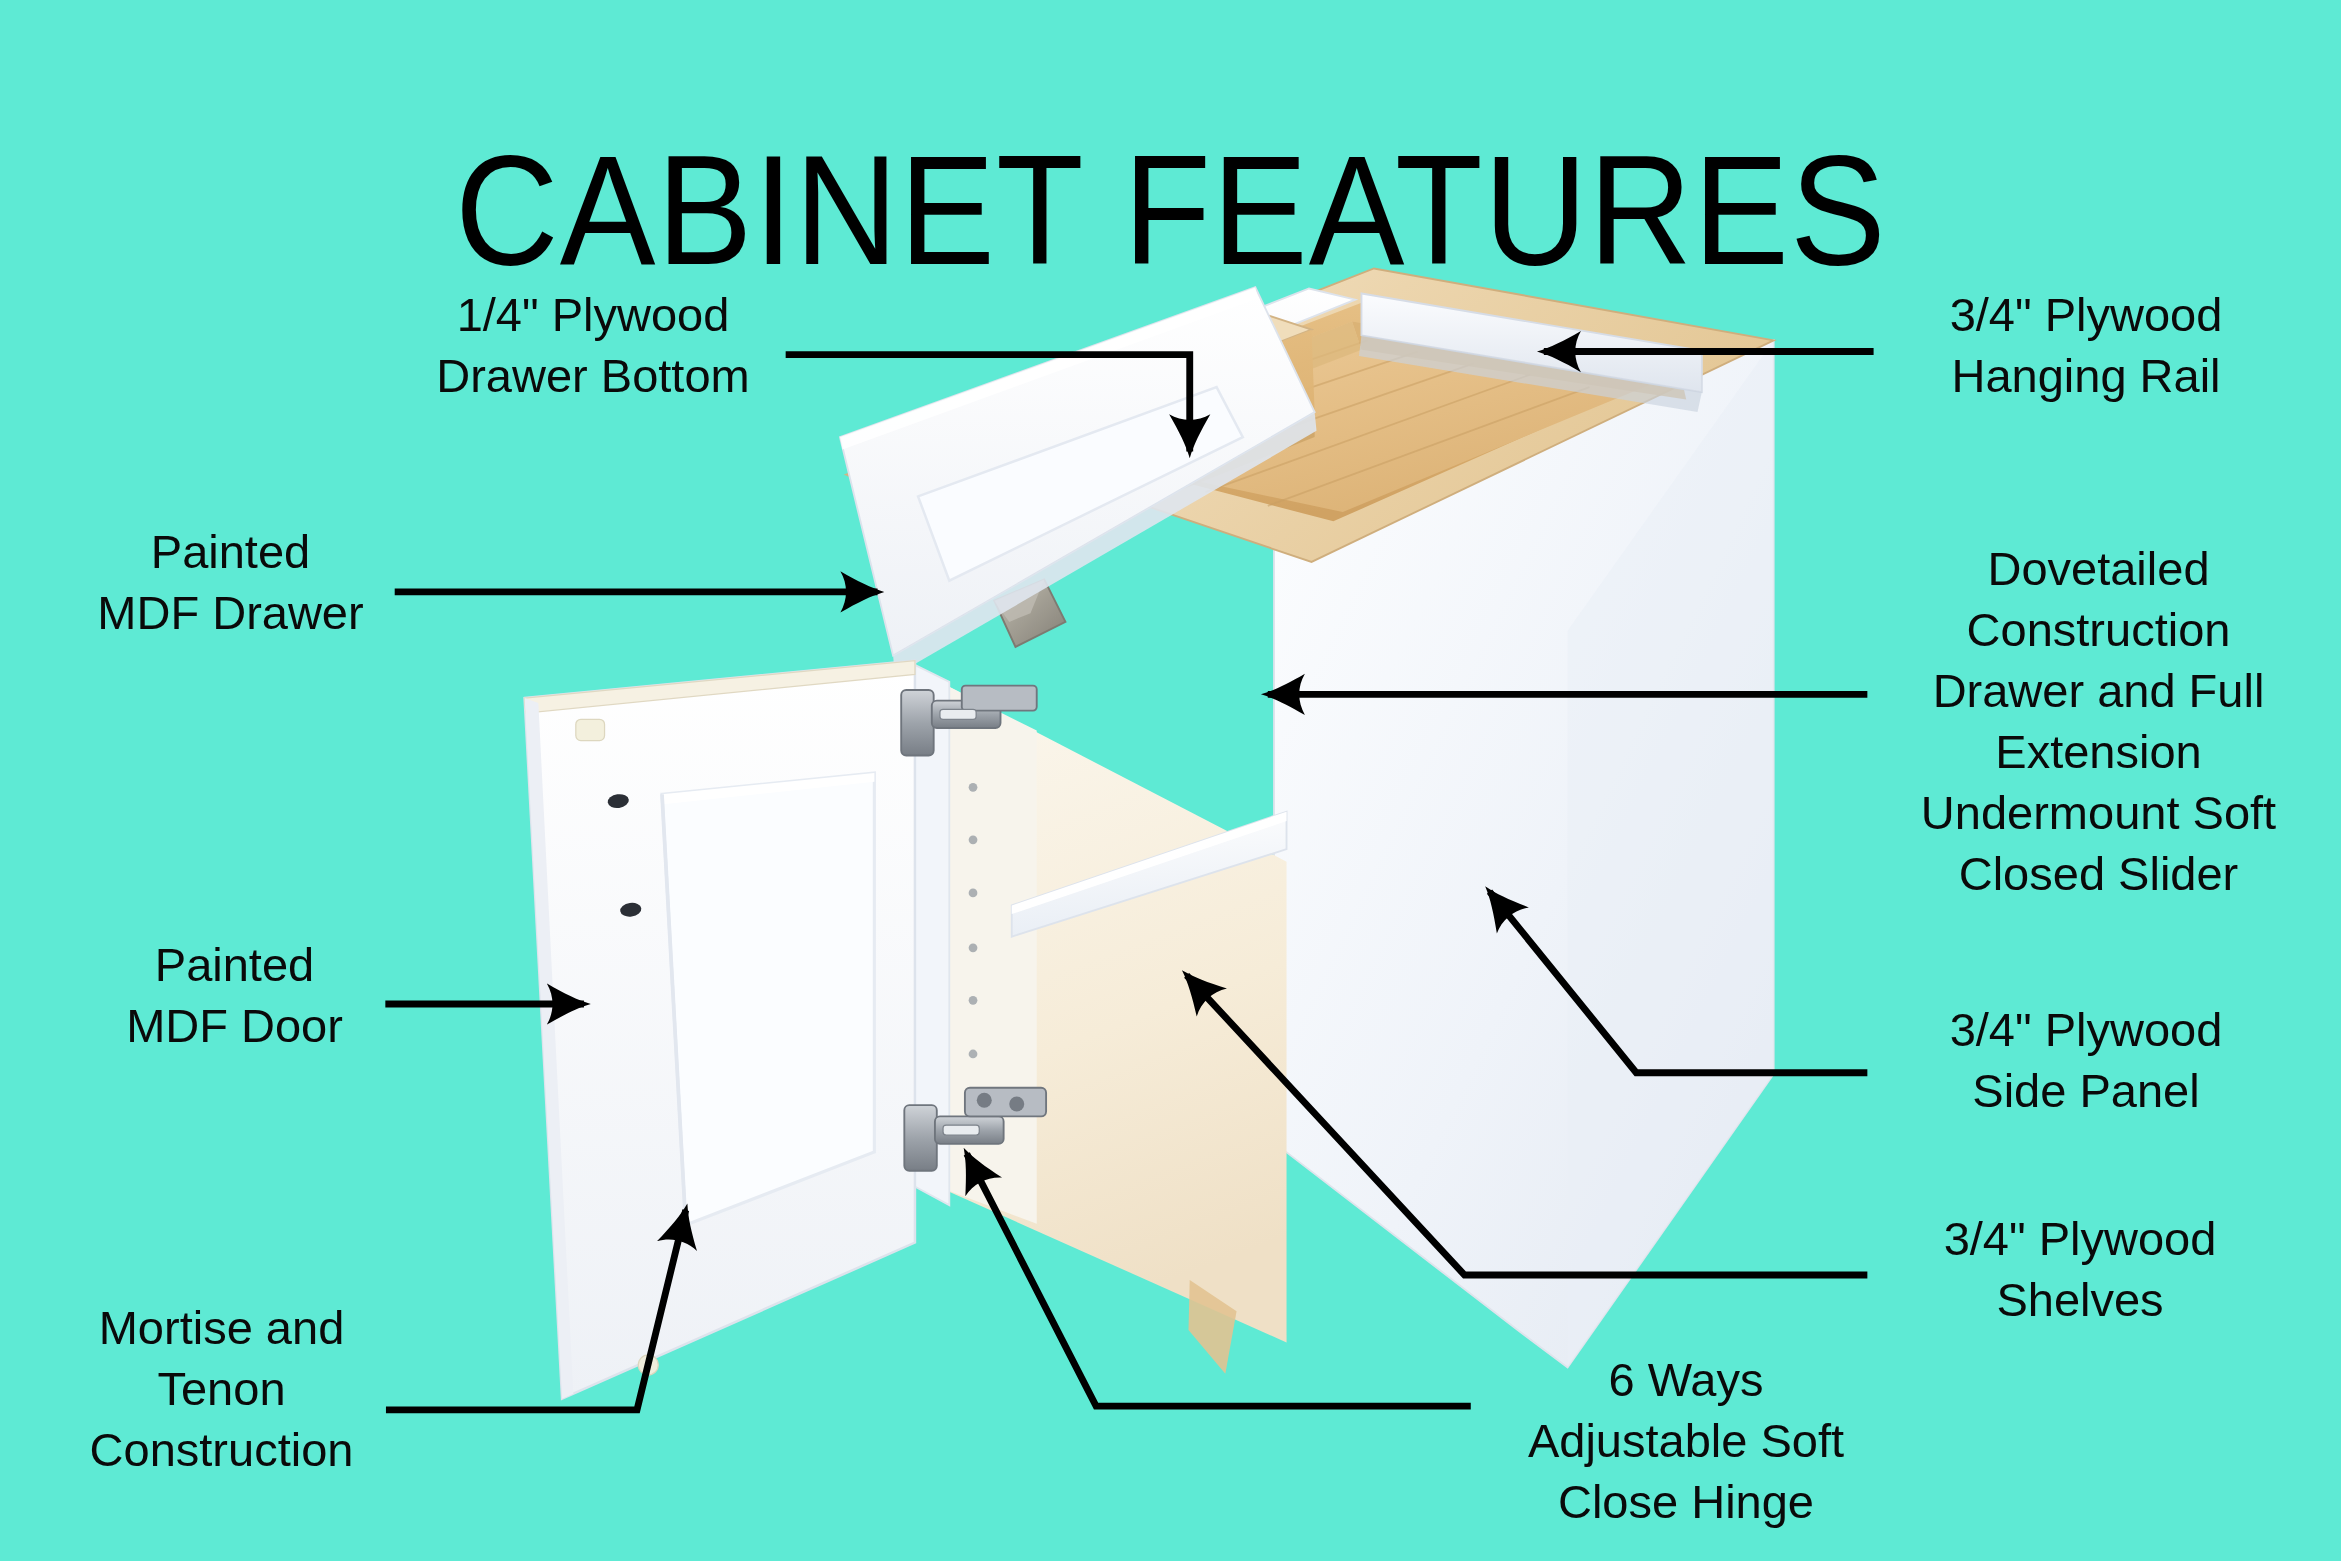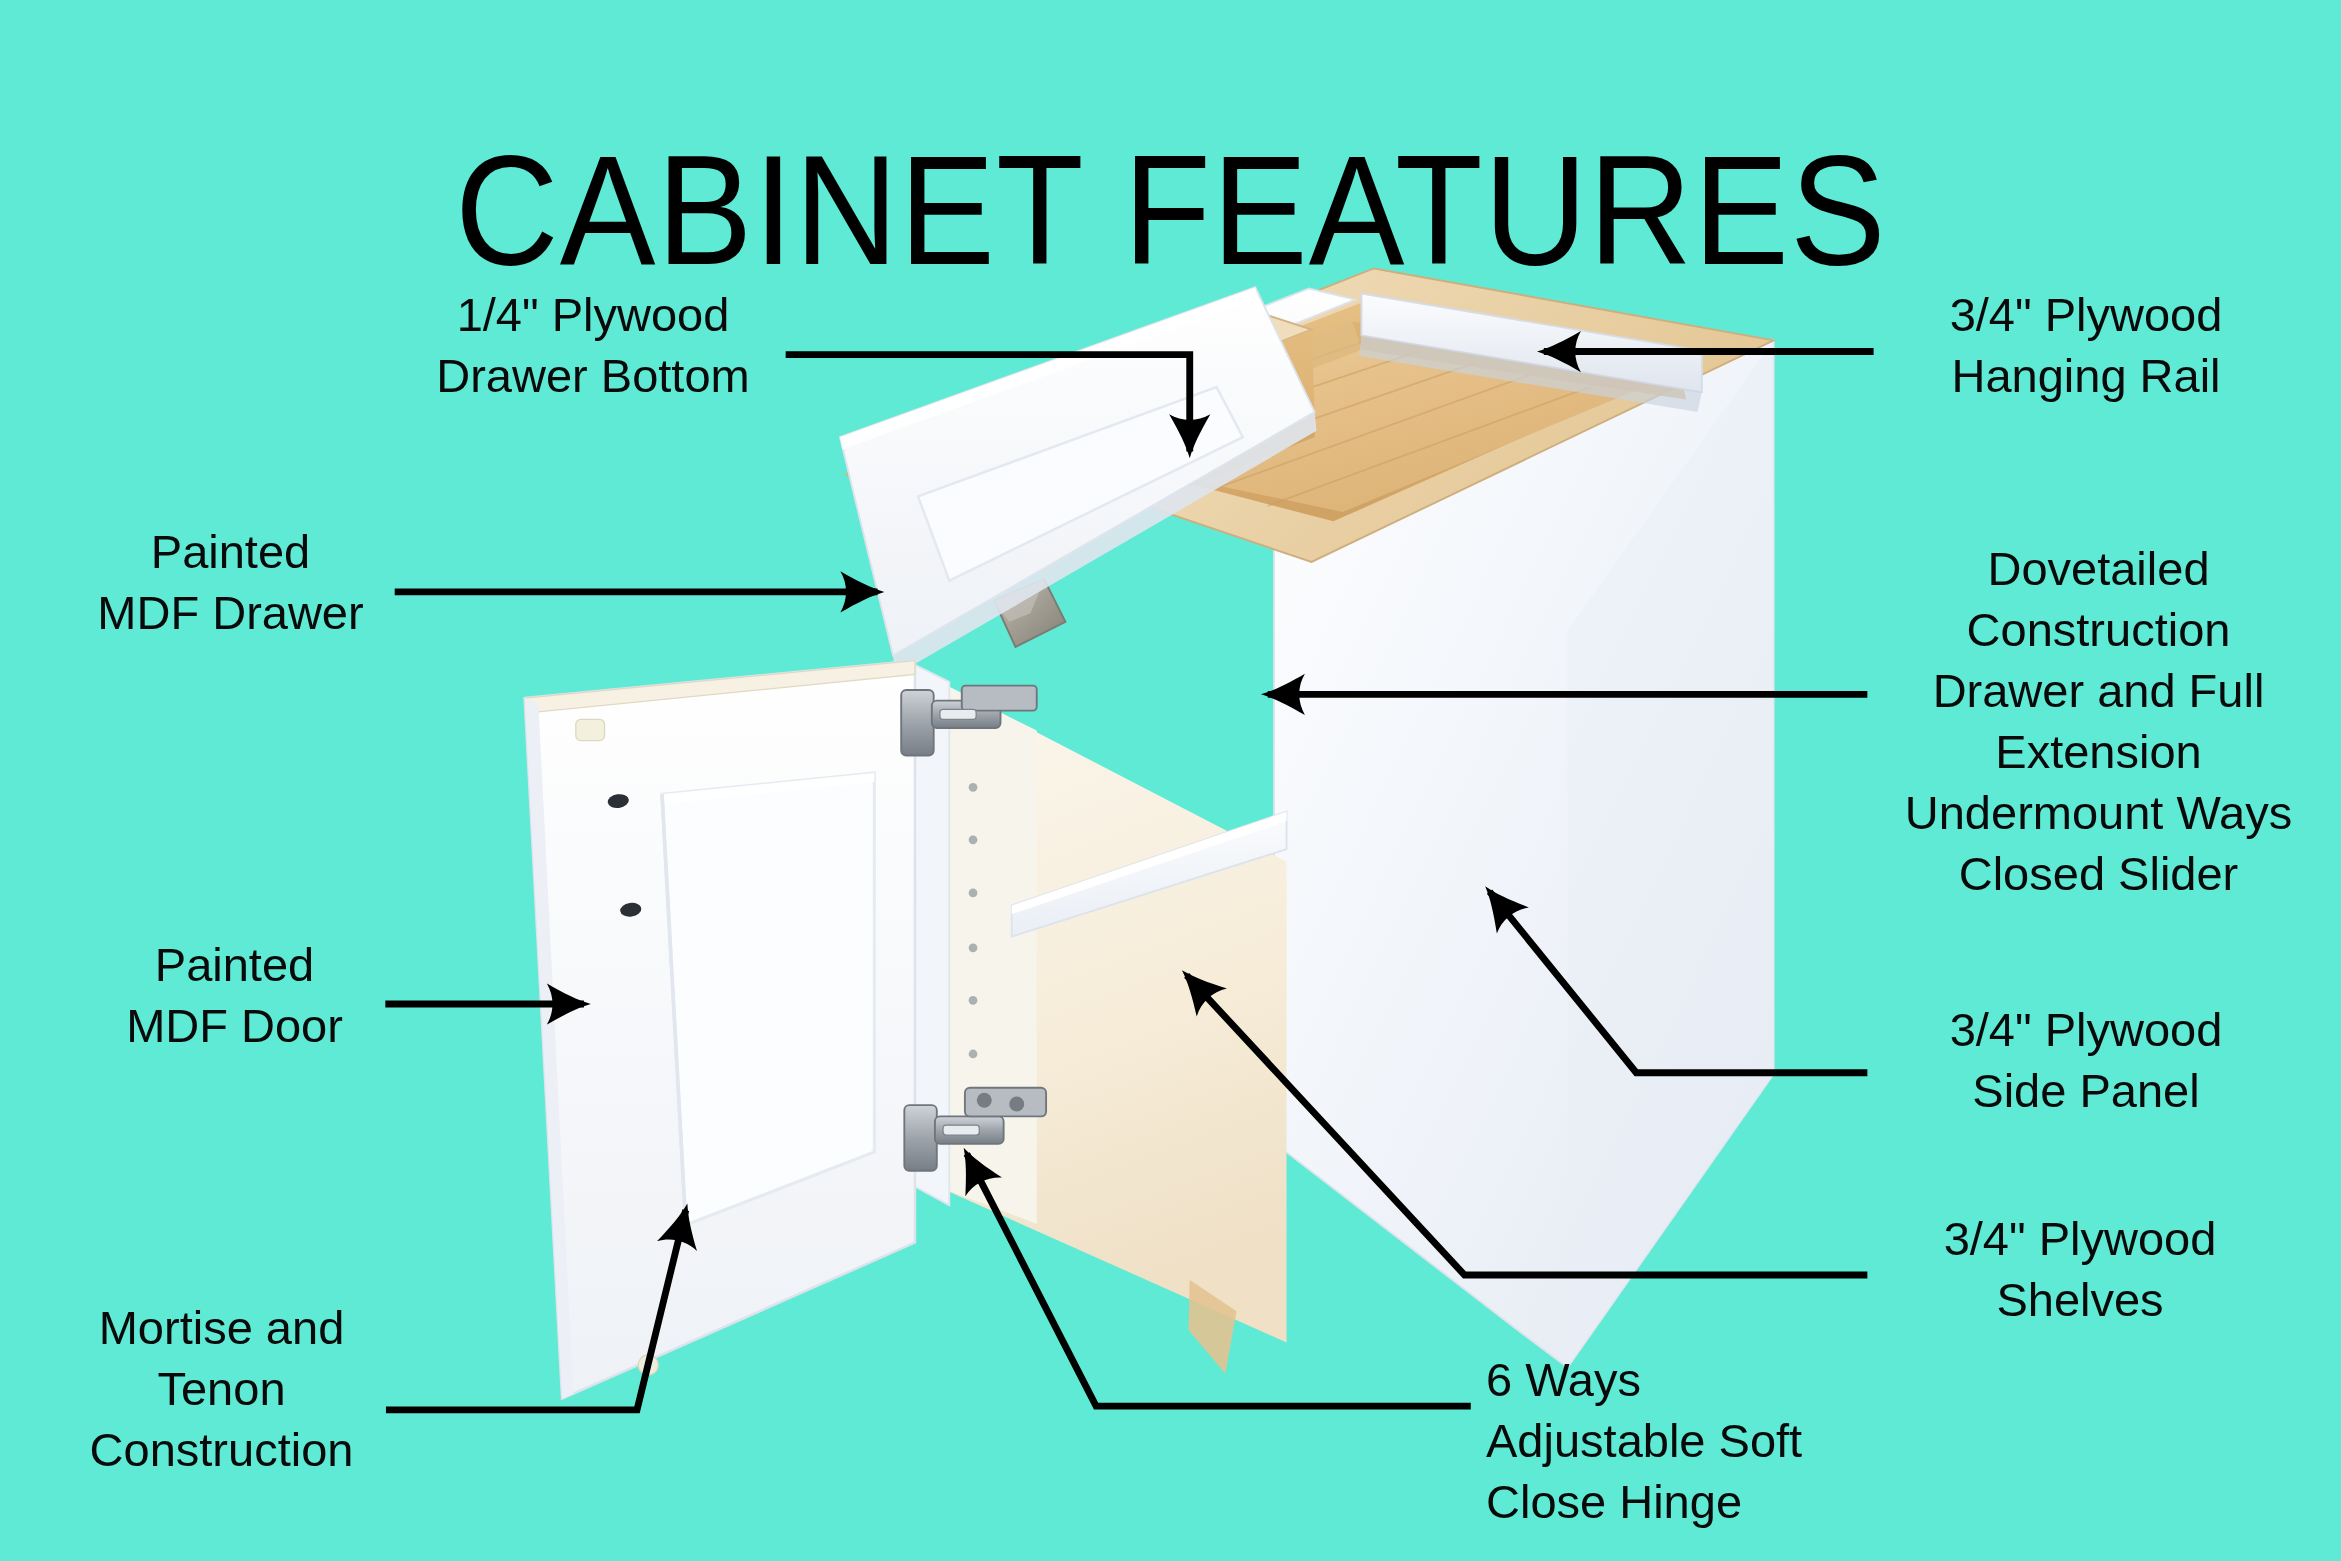--- a/index.html
+++ b/index.html
@@ -39,21 +39,21 @@
     position: absolute;
     font-family: "Liberation Sans", sans-serif;
     font-size: 47px;
     font-weight: 400;
     color: #0a0a0a;
     line-height: 1.30;
     white-space: pre-line;
   }
   .callout.right  { text-align: center; }
   .callout.left   { text-align: center; }
-  .callout.center { text-align: left; }
+  .callout.center { text-align: center; }
 
   
   #leader-svg, #photo-svg {
     position: absolute;
     left: 0;
     top: 0;
     width: 2342px;
     height: 1561px;
   }
   #photo-svg { z-index: 1; }
@@ -277,21 +277,21 @@
   <div class="callout right" style="left:1886px; top:284px; width:400px;">3/4" Plywood
 Hanging Rail</div>
 
   <div class="callout left" style="left:62px; top:521px; width:337px;">Painted
 MDF Drawer</div>
 
   <div class="callout right" style="left:1880px; top:538px; width:437px;">Dovetailed
 Construction
 Drawer and Full
 Extension
-Undermount Ways
+Undermount Soft
 Closed Slider</div>
 
   <div class="callout left" style="left:69px; top:934px; width:331px;">Painted
 MDF Door</div>
 
   <div class="callout right" style="left:1886px; top:999px; width:400px;">3/4" Plywood
 Side Panel</div>
 
   <div class="callout right" style="left:1880px; top:1208px; width:400px;">3/4" Plywood
 Shelves</div>

